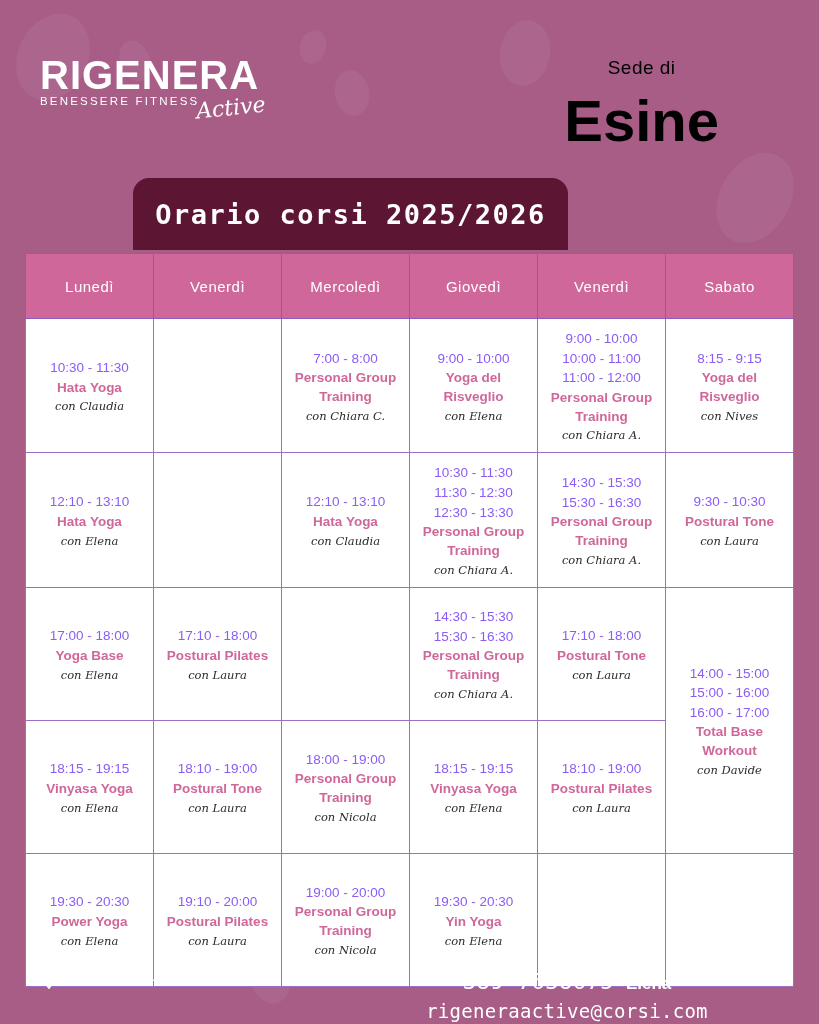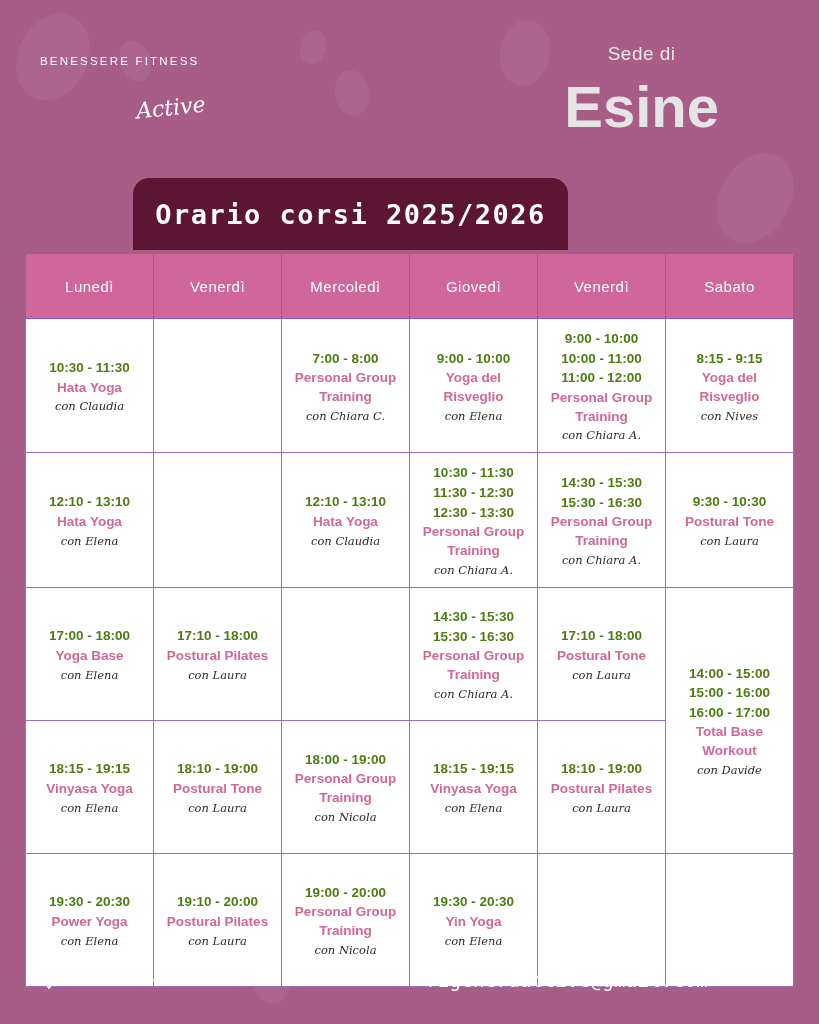--- a/index.html
+++ b/index.html
@@ -64,23 +64,23 @@
     top: 40px;
     font-family: "DejaVu Serif", serif;
     font-style: italic;
     font-size: 22px;
     color: #ffffff;
     transform: rotate(-6deg);
   }
   .site-block {
     position: absolute;
     right: 100px;
-    top: 43px;
+    top: 57px;
     text-align: center;
-    color: #e5e5e5;
+    color: #000000;
   }
   .site-label {
     font-family: "Liberation Sans", sans-serif;
     font-size: 19px;
     letter-spacing: 0.5px;
   }
   .site-name {
     font-family: "Liberation Sans", sans-serif;
     font-weight: bold;
     font-size: 58px;
@@ -131,23 +131,23 @@
   }
   .schedule td {
     background: #ffffff;
     border: 1px solid #9b6fc4;
     vertical-align: middle;
     text-align: center;
     padding: 10px 4px;
     height: 112px;
   }
   .time {
-    color: #4d7c0f;
-    font-family: "Liberation Sans", sans-serif;
-    font-weight: bold;
+    color: #8b5cf6;
+    font-family: "Liberation Sans", sans-serif;
+    font-weight: normal;
     font-size: 13.5px;
     line-height: 1.45;
   }
   .course {
     color: #d0679a;
     font-family: "Liberation Sans", sans-serif;
     font-weight: bold;
     font-size: 13.5px;
     line-height: 1.4;
     margin-top: 1px;
@@ -229,20 +229,21 @@
 <div class="blob b3"></div>
 <div class="blob b4"></div>
 <div class="blob b5"></div>
 <div class="blob b6"></div>
 <div class="blob b7"></div>
 <div class="blob b8"></div>
 <div class="blob b9"></div>
 
 <div class="header">
   <div class="logo">
+    <div class="logo-main">RIGENERA</div>
     <div class="logo-sub">BENESSERE  FITNESS</div>
     <div class="logo-active">Active</div>
   </div>
   <div class="site-block">
     <div class="site-label">Sede di</div>
     <div class="site-name">Esine</div>
   </div>
 </div>
 
 <div class="title-banner">
@@ -404,15 +405,19 @@
     <span class="pin-icon">
       <svg width="22" height="28" viewBox="0 0 22 28">
         <path d="M11 1 C6 1 2.2 4.8 2.2 9.6 C2.2 16.2 11 27 11 27 C11 27 19.8 16.2 19.8 9.6 C19.8 4.8 16 1 11 1 Z" fill="none" stroke="#ffffff" stroke-width="1.8"></path>
         <circle cx="11" cy="9.6" r="3.2" fill="none" stroke="#ffffff" stroke-width="1.8"></circle>
       </svg>
     </span>
     <span class="addr-text">Esine, via Faede n.6</span>
   </div>
   <div class="contact">
     <div class="contact-title">Info e prenotazioni:</div>
-    <div class="contact-email">rigeneraactive@gmail.com</div>
+    <div class="contact-phone-row">
+      <span class="contact-phone">389 7638675</span>
+      <span class="contact-person">Elena</span>
+    </div>
+    <div class="contact-email">rigeneraactive@corsi.com</div>
   </div>
 </div>
 
 </body></html>

